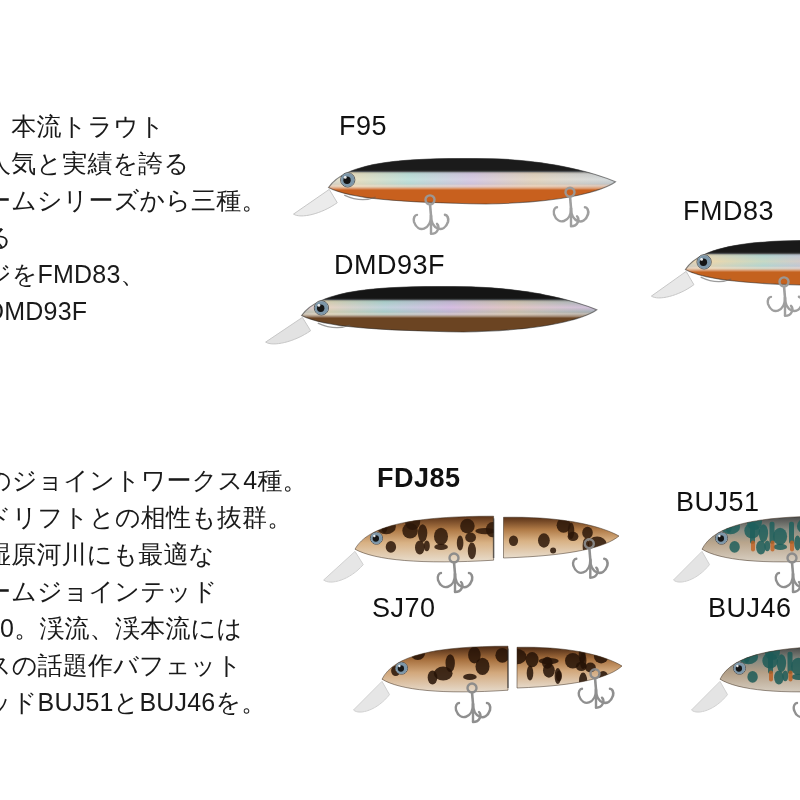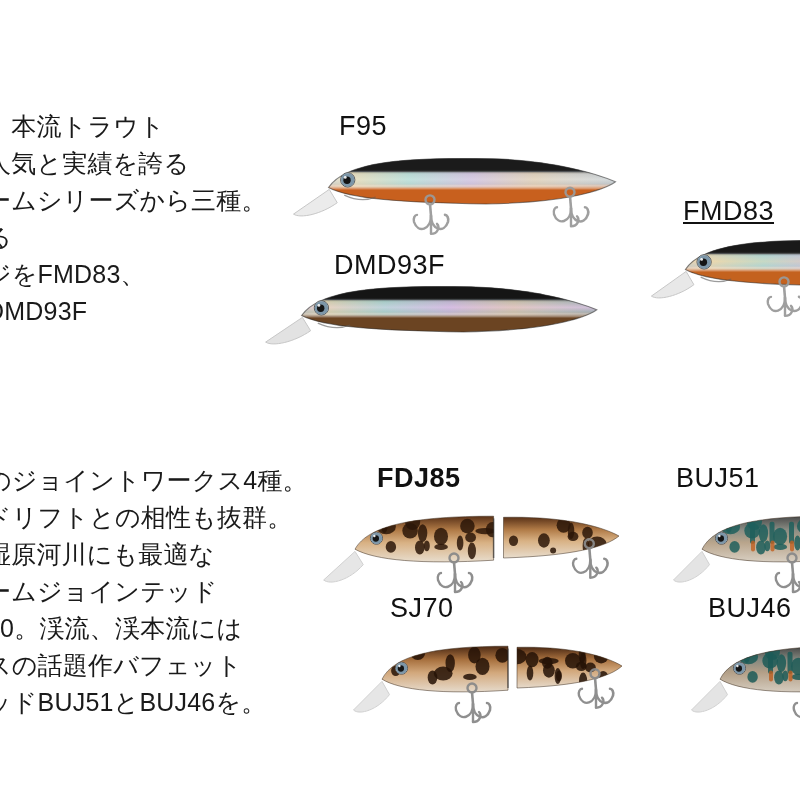--- a/index.html
+++ b/index.html
@@ -186,21 +186,21 @@
     <g>
       <circle cx="59.400000000000006" cy="39.9" r="7.125" fill="#dfe4e6" stroke="#555" stroke-width="1"></circle>
       <circle cx="59.400000000000006" cy="39.9" r="6.76875" fill="#7c96a8"></circle>
       <circle cx="58.68750000000001" cy="40.25625" r="3.705" fill="#141414"></circle>
       <circle cx="56.90625000000001" cy="37.40625" r="1.425" fill="#ffffff" opacity="0.9"></circle>
     </g>
     <path d="M 55.8 55.099999999999994 C 68.4 60.800000000000004, 79.2 60.800000000000004, 88.2 57" stroke="#5a5a5a" stroke-width="1.2" fill="none" opacity="0.6"></path>
 
   </svg>
       </div>
-      <div class="plabel" style="left: 683px; top: 198px; text-decoration: underline;">FMD83</div>
+      <div class="plabel" style="left: 683px; top: 198px;">FMD83</div>
       <div class="lure" style="left: 648px; top: 222px; width: 340px; height: 95px;">
         <svg width="340" height="95" viewBox="0 0 340 95">
     <defs>
       <linearGradient id="g_fmd83_f" x1="0" y1="0" x2="0" y2="1">
         <stop offset="0%" stop-color="#1a1a1a"></stop>
         <stop offset="26%" stop-color="#1a1a1a"></stop>
         <stop offset="34%" stop-color="#b0b8bd"></stop>
         <stop offset="46%" stop-color="#d6c2a8"></stop>
         <stop offset="56%" stop-color="#b0b8bd"></stop>
         <stop offset="66%" stop-color="#c4621f"></stop>
@@ -374,21 +374,21 @@
           <g transform="translate(267.3,51.699999999999996) scale(1)" opacity="0.95">
       <circle cx="0" cy="0" r="4.5" fill="none" stroke="#8a8a8a" stroke-width="2.4"></circle>
       <path d="M0 4 L1 16" stroke="#8a8a8a" stroke-width="2.6" fill="none"></path>
       <path d="M1 16 C 1 30, 14 34, 18 22 C 19 18, 17 15, 15 15" stroke="#8a8a8a" stroke-width="2.6" fill="none" stroke-linecap="round"></path>
       <path d="M1 16 C 1 30, -12 34, -16 22 C -17 18, -15 15, -13 15" stroke="#8a8a8a" stroke-width="2.4" fill="none" stroke-linecap="round"></path>
       <path d="M1 16 L 1 34" stroke="#8a8a8a" stroke-width="2.4" fill="none"></path>
       <path d="M1 34 C 8 34, 10 27, 7 24" stroke="#8a8a8a" stroke-width="2.4" fill="none" stroke-linecap="round"></path>
     </g>
   </svg>
       </div>
-      <div class="plabel" style="left: 390px; top: 595px;">SJ70</div>
+      <div class="plabel" style="left: 372px; top: 595px;">SJ70</div>
       <div class="lure" style="left: 352px; top: 622px; width: 300px; height: 110px;">
         <svg width="300" height="110" viewBox="0 0 300 110">
     <defs>
       <linearGradient id="j_sj70_f" x1="0" y1="0" x2="0" y2="1">
         <stop offset="0%" stop-color="#4d2a14"></stop>
         <stop offset="30%" stop-color="#a8713f"></stop>
         <stop offset="58%" stop-color="#d2a87c"></stop>
         <stop offset="100%" stop-color="#e6dacb"></stop>
       </linearGradient>
       <clipPath id="j_sj70_cf">
@@ -492,21 +492,21 @@
           <g transform="translate(243.00000000000003,51.699999999999996) scale(1)" opacity="0.95">
       <circle cx="0" cy="0" r="4.5" fill="none" stroke="#8a8a8a" stroke-width="2.4"></circle>
       <path d="M0 4 L1 16" stroke="#8a8a8a" stroke-width="2.6" fill="none"></path>
       <path d="M1 16 C 1 30, 14 34, 18 22 C 19 18, 17 15, 15 15" stroke="#8a8a8a" stroke-width="2.6" fill="none" stroke-linecap="round"></path>
       <path d="M1 16 C 1 30, -12 34, -16 22 C -17 18, -15 15, -13 15" stroke="#8a8a8a" stroke-width="2.4" fill="none" stroke-linecap="round"></path>
       <path d="M1 16 L 1 34" stroke="#8a8a8a" stroke-width="2.4" fill="none"></path>
       <path d="M1 34 C 8 34, 10 27, 7 24" stroke="#8a8a8a" stroke-width="2.4" fill="none" stroke-linecap="round"></path>
     </g>
   </svg>
       </div>
-      <div class="plabel" style="left: 676px; top: 465px;">BUJ51</div>
+      <div class="plabel" style="left: 676px; top: 489px;">BUJ51</div>
       <div class="lure" style="left: 672px; top: 492px; width: 300px; height: 110px;">
         <svg width="300" height="110" viewBox="0 0 300 110">
     <defs>
       <linearGradient id="j_buj51_f" x1="0" y1="0" x2="0" y2="1">
         <stop offset="0%" stop-color="#4a4a4a"></stop>
         <stop offset="30%" stop-color="#8a8d84"></stop>
         <stop offset="58%" stop-color="#b9a58c"></stop>
         <stop offset="100%" stop-color="#d8cfc2"></stop>
       </linearGradient>
       <clipPath id="j_buj51_cf">

